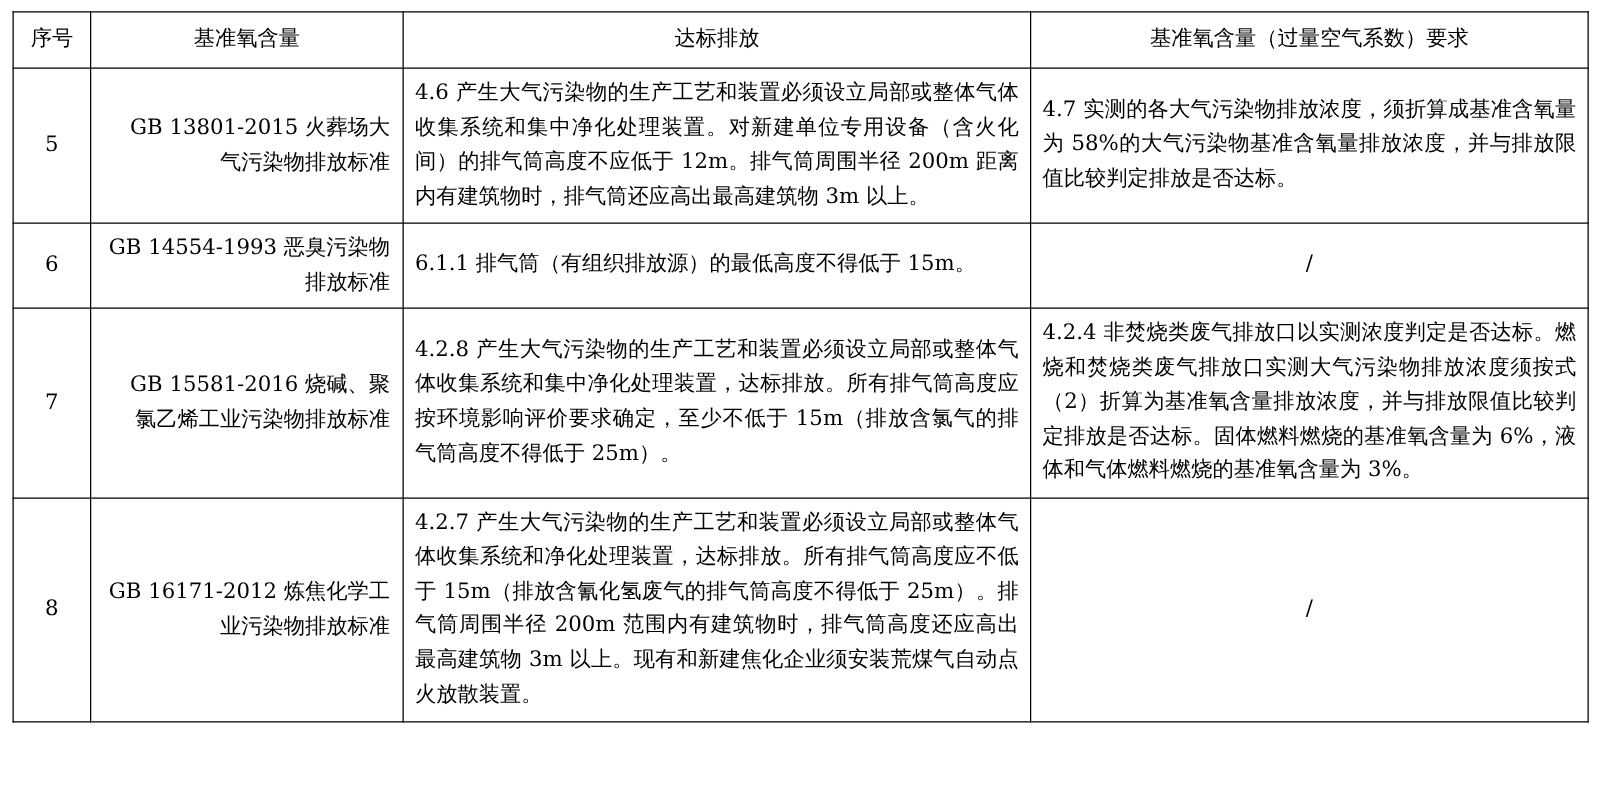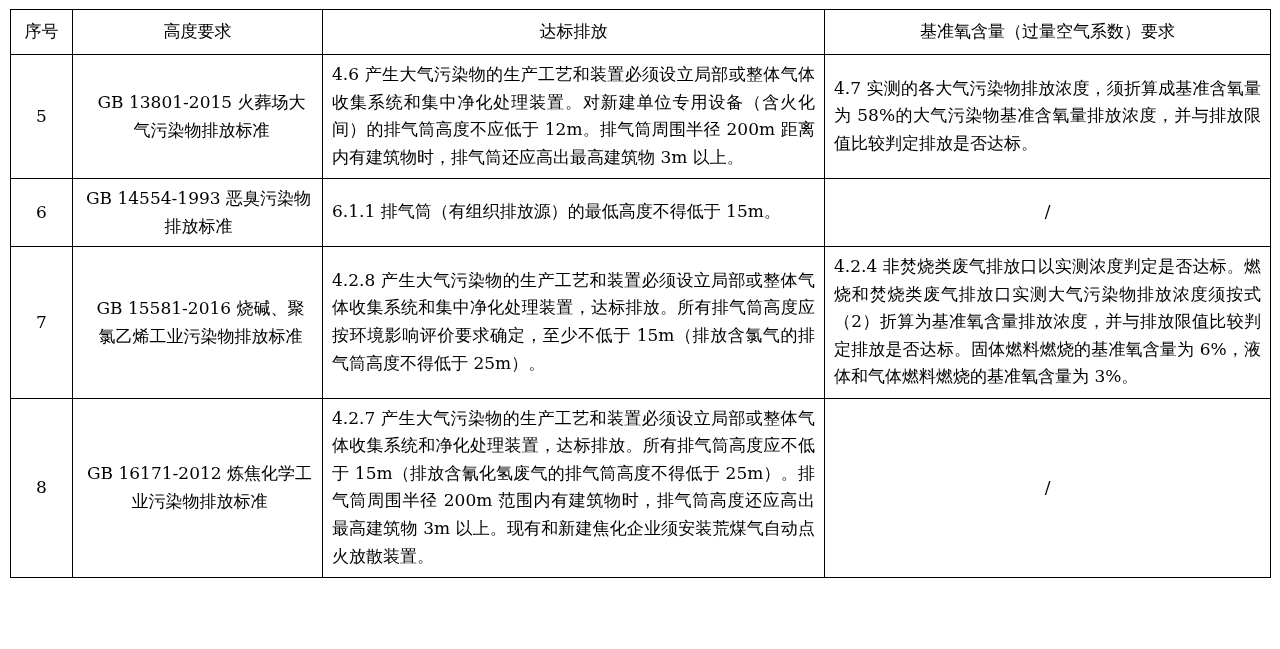--- a/index.html
+++ b/index.html
@@ -43,21 +43,21 @@
   thead th {
     padding: 7px 4px;
     font-size: 17.5px;
     height: 30px;
   }
   td.col-no {
     text-align: center;
     font-size: 17px;
   }
   td.col-name {
-    text-align: center;
+    text-align: right;
     padding: 6px 10px 6px 12px;
     font-size: 17px;
     line-height: 1.62;
   }
   td.col-name .name-inner {
     display: block;
   }
   td.col-text {
     text-align: left;
     padding: 6px 9px 7px 9px;
@@ -83,21 +83,21 @@
   <table class="std-table">
     <colgroup>
       <col class="c-no">
       <col class="c-name">
       <col class="c-height">
       <col class="c-oxy">
     </colgroup>
     <thead>
       <tr>
         <th>序号</th>
-        <th>高度要求</th>
+        <th>基准氧含量</th>
         <th>达标排放</th>
         <th>基准氧含量（过量空气系数）要求</th>
       </tr>
     </thead>
     <tbody>
       <tr class="r5">
         <td class="col-no">5</td>
         <td class="col-name">
             <span class="name-inner">GB 13801-2015  火葬场大气污染物排放标准</span>
           </td>

